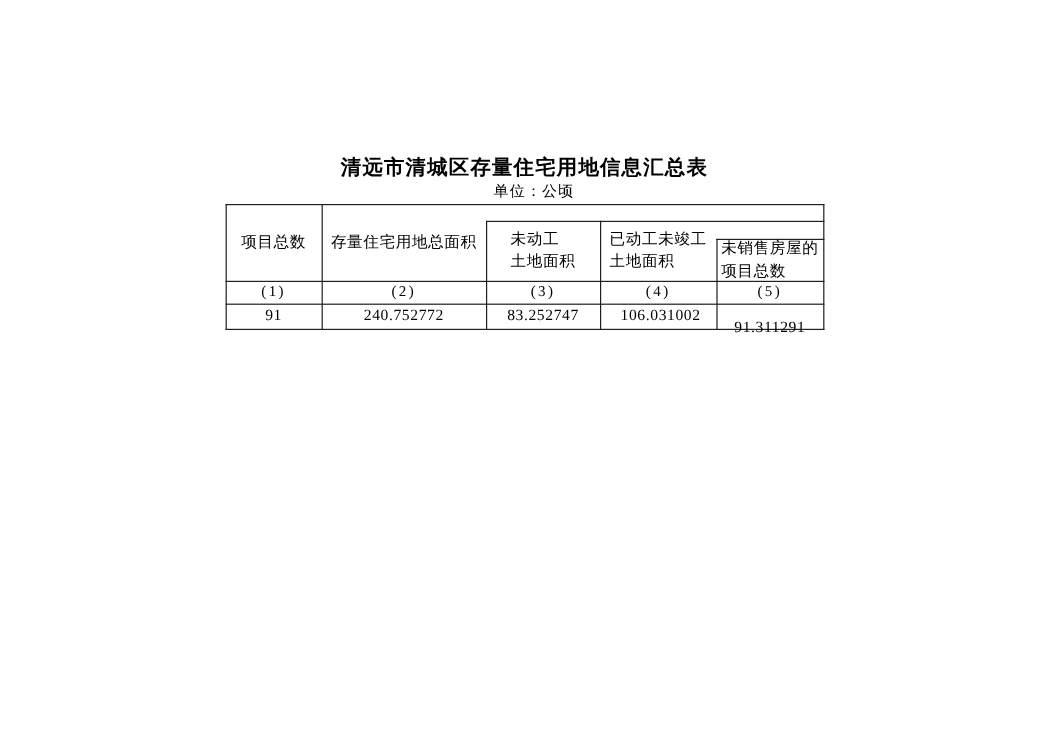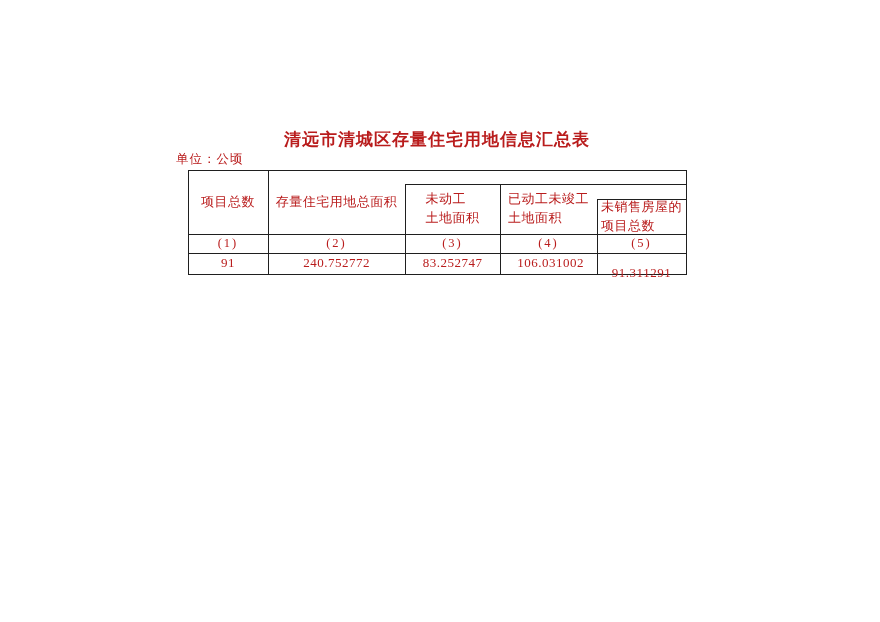--- a/index.html
+++ b/index.html
@@ -7,39 +7,39 @@
     padding: 0;
     background: #ffffff;
   }
   .page {
     position: relative;
     width: 880px;
     height: 622px;
     background: #ffffff;
     overflow: hidden;
     font-family: "Liberation Serif", "DejaVu Serif", serif;
-    color: #b91c1c;
+    color: #000000;
   }
   .doc-title {
     position: absolute;
     left: 188px;
     top: 128px;
     width: 498px;
     text-align: center;
     font-size: 17px;
     font-weight: bold;
     letter-spacing: 1px;
     white-space: nowrap;
   }
   .unit-label {
     position: absolute;
-    left: 176px;
+    left: 196px;
     top: 151px;
     width: 498px;
-    text-align: left;
+    text-align: center;
     font-size: 12.5px;
     letter-spacing: 1px;
   }
   .hline, .vline {
     position: absolute;
     background: #1f1f1f;
   }
   .hline { height: 1px; }
   .vline { width: 1px; }
   .cell {

